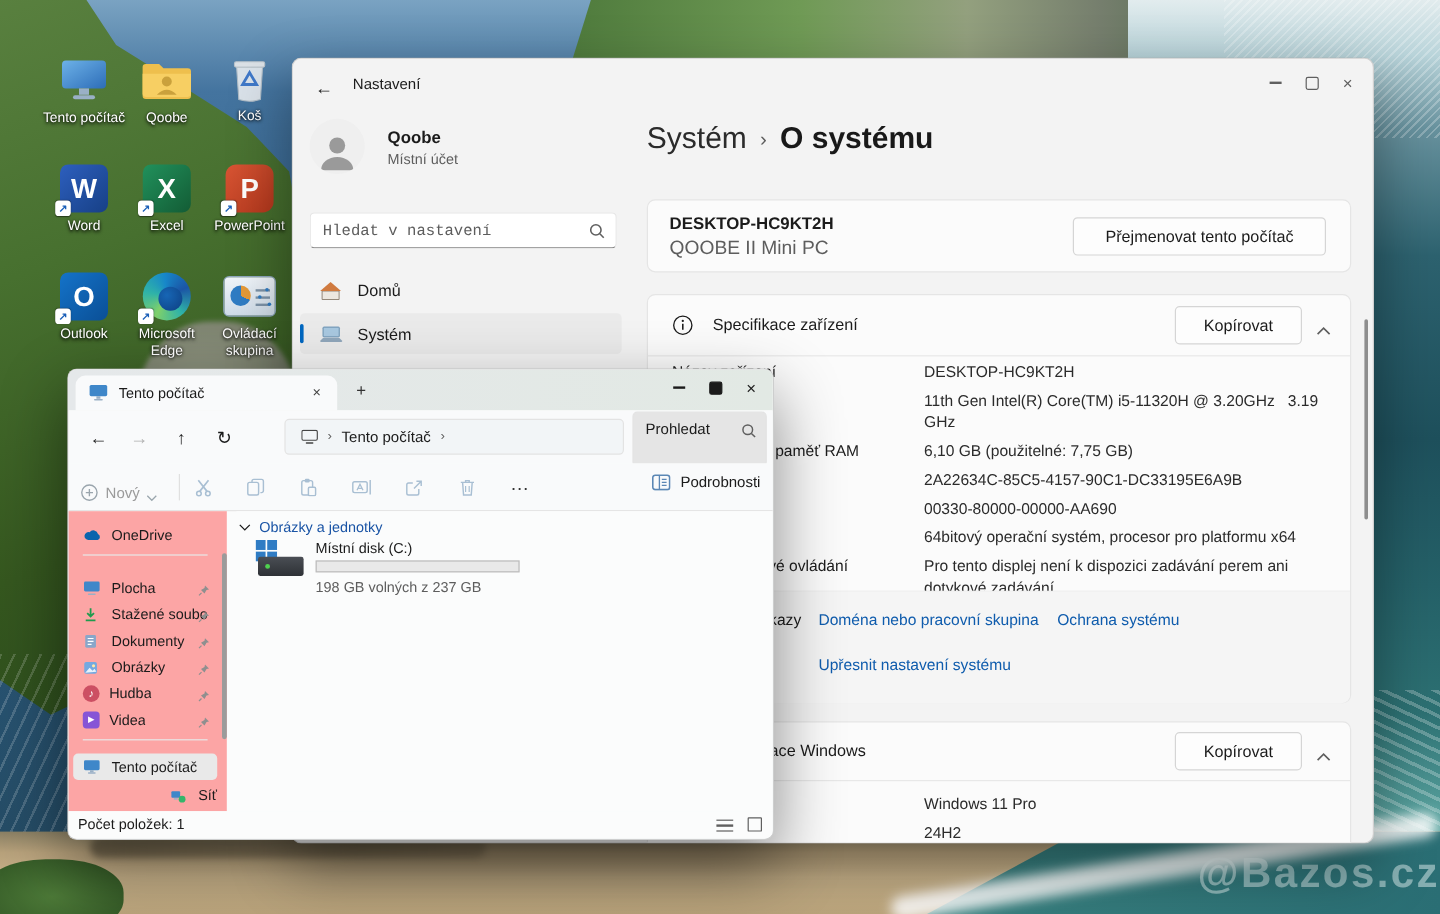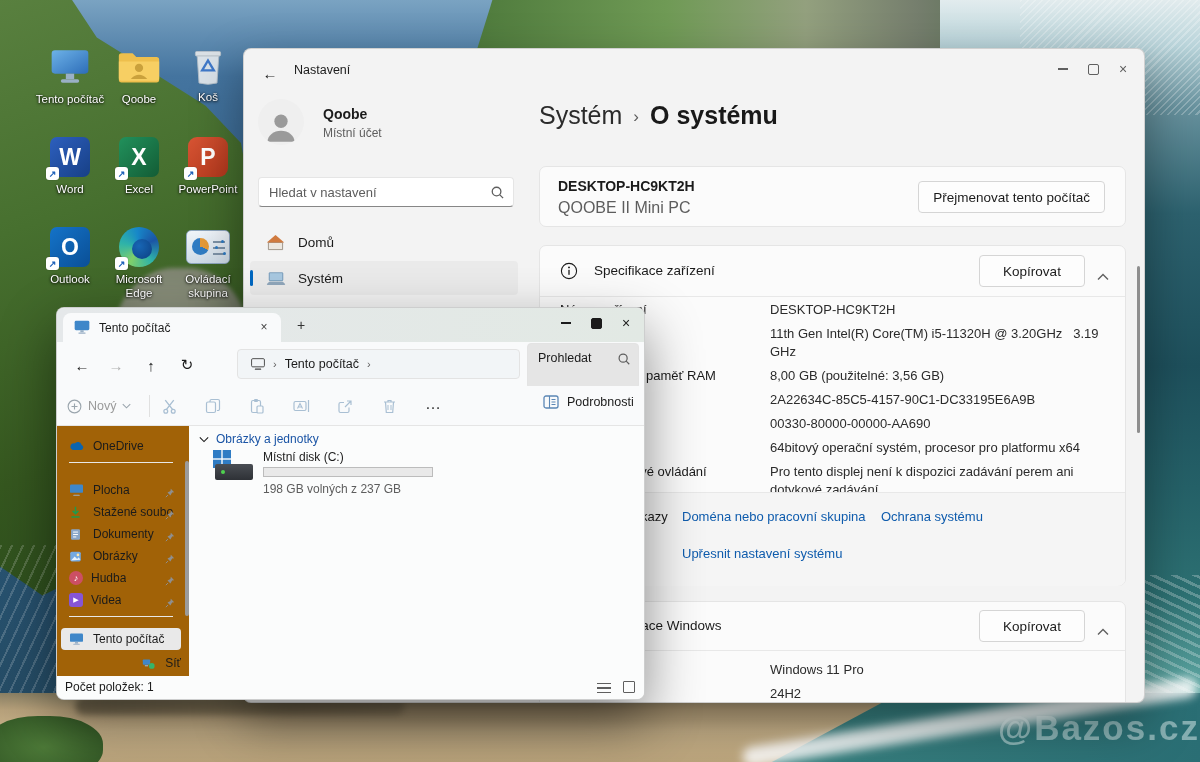--- a/index.html
+++ b/index.html
@@ -80,21 +80,21 @@
   .st-back { left:12px; top:11px; width:28px; height:26px; font-size:15px; color:#1b1b1b; display:flex; align-items:center; justify-content:center; }
   .st-title { left:50px; top:14px; font-size:12.5px; color:#1b1b1b; }
   .st-caps { right:6px; top:8px; display:flex; }
   .avatar { left:14px; top:50px; width:46px; height:46px; border-radius:50%; background:#efefef; overflow:hidden;
     display:flex; align-items:flex-end; justify-content:center; }
   .st-user-name { left:79px; top:57px; font-size:14px; font-weight:bold; color:#1b1b1b; }
   .st-user-type { left:79px; top:77px; font-size:12px; color:#5d5d5d; }
   .st-search { left:14px; top:128px; width:256px; height:30px; background:#fff; border:1px solid #e5e5e5;
     border-bottom:1px solid #868686; border-radius:4px; }
   .st-search input { position:absolute; left:10px; top:1px; width:215px; height:26px; border:none; outline:none;
-    font-size:13px; font-family:Liberation Sans, sans-serif; background:transparent; color:#a16207; }
+    font-size:13px; font-family:Liberation Mono, monospace; background:transparent; color:#a16207; }
   .st-search input::placeholder { color:#5d5d5d; opacity:1; }
   .st-search .mag { position:absolute; right:8px; top:7px; }
   .st-nav { left:6px; width:268px; height:34px; border-radius:4px; display:flex; align-items:center; }
   .st-nav .nav-ico { margin-left:16px; width:20px; display:flex; }
   .st-nav .nav-lbl { margin-left:12px; font-size:13.5px; color:#1b1b1b; }
   .st-nav.sel { background:#eaeaea; position:absolute; }
   .st-nav.sel::before { content:""; position:absolute; left:0; top:9px; width:3px; height:16px; border-radius:2px; background:#0067c0; }
   .bc { left:295px; top:52px; display:flex; align-items:center; }
   .bc-parent { font-size:25px; color:#2b2b2b; }
   .bc-chev { font-size:17px; color:#5d5d5d; margin:0 11px; padding-top:3px; }
@@ -135,29 +135,29 @@
     border:1px solid #e3e3e3; border-radius:4px; display:flex; align-items:center; }
   .ex-address .chev { font-size:11px; color:#5d5d5d; margin:0 8px; }
   .ex-address .crumb { font-size:12.5px; color:#1b1b1b; }
   .ex-search { position:absolute; left:470px; top:1px; width:112px; height:46px; background:#e5e5e5;
     border:1px solid #e3e3e3; border-radius:4px; }
   .ex-search input { position:absolute; left:10px; top:2px; width:72px; height:24px; border:none; outline:none;
     background:transparent; font-size:12.5px; font-family:"Liberation Sans",sans-serif; color:#1b1b1b; }
   .ex-search input::placeholder { color:#1b1b1b; opacity:1; }
   .ex-search .mag { position:absolute; right:7px; top:8px; }
   .ex-toolbar { position:absolute; left:0; top:78px; right:0; height:40px; background:#f9fafb; border-bottom:1px solid #e5e5e5; }
-  .tool-new { position:absolute; left:10px; top:8px; height:24px; display:flex; align-items:center; }
+  .tool-new { position:absolute; left:10px; top:8px; height:24px; display:flex; align-items:flex-end; }
   .tool-new .nlbl { margin:0 6px; font-size:12.5px; color:#9a9a9a; }
   .tb-div { position:absolute; left:92px; top:9px; width:1px; height:22px; background:#e0e0e0; }
   .tb-ico { position:absolute; top:10px; width:20px; height:20px; display:flex; align-items:center; justify-content:center; }
   .tool-more { position:absolute; left:364px; top:6px; width:24px; height:24px; font-size:16px; color:#333;
     display:flex; align-items:center; justify-content:center; }
   .tool-details { position:absolute; left:486px; top:9px; display:flex; }
   .tool-details .dlbl { margin-left:8px; font-size:12.5px; color:#1b1b1b; }
-  .ex-side { position:absolute; left:0; top:118px; width:132px; bottom:23px; background:#a16207; }
+  .ex-side { position:absolute; left:0; top:118px; width:132px; bottom:23px; background:#fca5a5; }
   .side-item { position:absolute; left:4px; width:120px; height:22px; display:flex; align-items:center; border-radius:4px; }
   .side-item .s-ico { margin-left:8px; width:16px; display:flex; }
   .side-item .s-lbl { margin-left:8px; font-size:12px; color:#1b1b1b; white-space:nowrap; overflow:hidden; }
   .side-item .pin { position:absolute; right:6px; top:5px; }
   .side-item.sel { background:#e9e9e9; }
   .side-div { position:absolute; left:12px; width:104px; height:1px; background:#e8e8e8; }
   .ex-scrollbar { position:absolute; left:128px; top:153px; width:4px; height:155px; border-radius:2px; background:#9b9b9b; }
   .ex-content { position:absolute; left:140px; top:118px; right:0; bottom:23px; background:#fbfcfc; }
   .group-head { position:absolute; left:2px; top:6px; display:flex; align-items:center; }
   .group-head .g-lbl { margin-left:7px; font-size:12px; color:#1a54a5; }
@@ -349,21 +349,21 @@
 
     <div class="abs bc">
       <span class="bc-parent">Systém</span>
       <span class="bc-chev">›</span>
       <span class="bc-current">O systému</span>
     </div>
 
     <div class="card" style="top:117px;height:61px;">
       <div class="abs" style="left:18px;top:11px;font-size:14px;font-weight:bold;color:#1b1b1b;">DESKTOP-HC9KT2H</div>
       <div class="abs" style="left:18px;top:32px;font-size:16px;color:#5d5d5d;">QOOBE II Mini PC</div>
-      <button class="btn abs" style="right:20px;top:14px;height:32px;padding:0 14px;text-align:center;">Přejmenovat tento počítač</button>
+      <button class="btn abs" style="right:20px;top:14px;height:32px;padding:0 26px;text-align:center;">Přejmenovat tento počítač</button>
     </div>
 
     <div class="card" style="top:196px;height:341px;">
       <div class="exp-head">
         <span class="abs" style="left:20px;top:16px;">
           <svg width="18" height="18" viewBox="0 0 18 18">
               <circle cx="9" cy="9" r="7.6" fill="none" stroke="#1b1b1b" stroke-width="1.1"></circle>
               <rect x="8.35" y="7.8" width="1.3" height="5" fill="#1b1b1b"></rect>
               <circle cx="9" cy="5.4" r=".95" fill="#1b1b1b"></circle>
             </svg>
@@ -382,21 +382,21 @@
         <div class="spec-row">
             <div class="spec-label">Název zařízení</div>
             <div class="spec-value">DESKTOP-HC9KT2H</div>
           </div>
         <div class="spec-row">
             <div class="spec-label">Procesor</div>
             <div class="spec-value">11th Gen Intel(R) Core(TM) i5-11320H @ 3.20GHz   3.19 GHz</div>
           </div>
         <div class="spec-row">
             <div class="spec-label">Nainstalovaná paměť RAM</div>
-            <div class="spec-value">8,00 GB (použitelné: 3,56 GB)</div>
+            <div class="spec-value">6,10 GB (použitelné: 7,75 GB)</div>
           </div>
         <div class="spec-row">
             <div class="spec-label">ID zařízení</div>
             <div class="spec-value">2A22634C-85C5-4157-90C1-DC33195E6A9B</div>
           </div>
         <div class="spec-row">
             <div class="spec-label">ID produktu</div>
             <div class="spec-value">00330-80000-00000-AA690</div>
           </div>
         <div class="spec-row">

